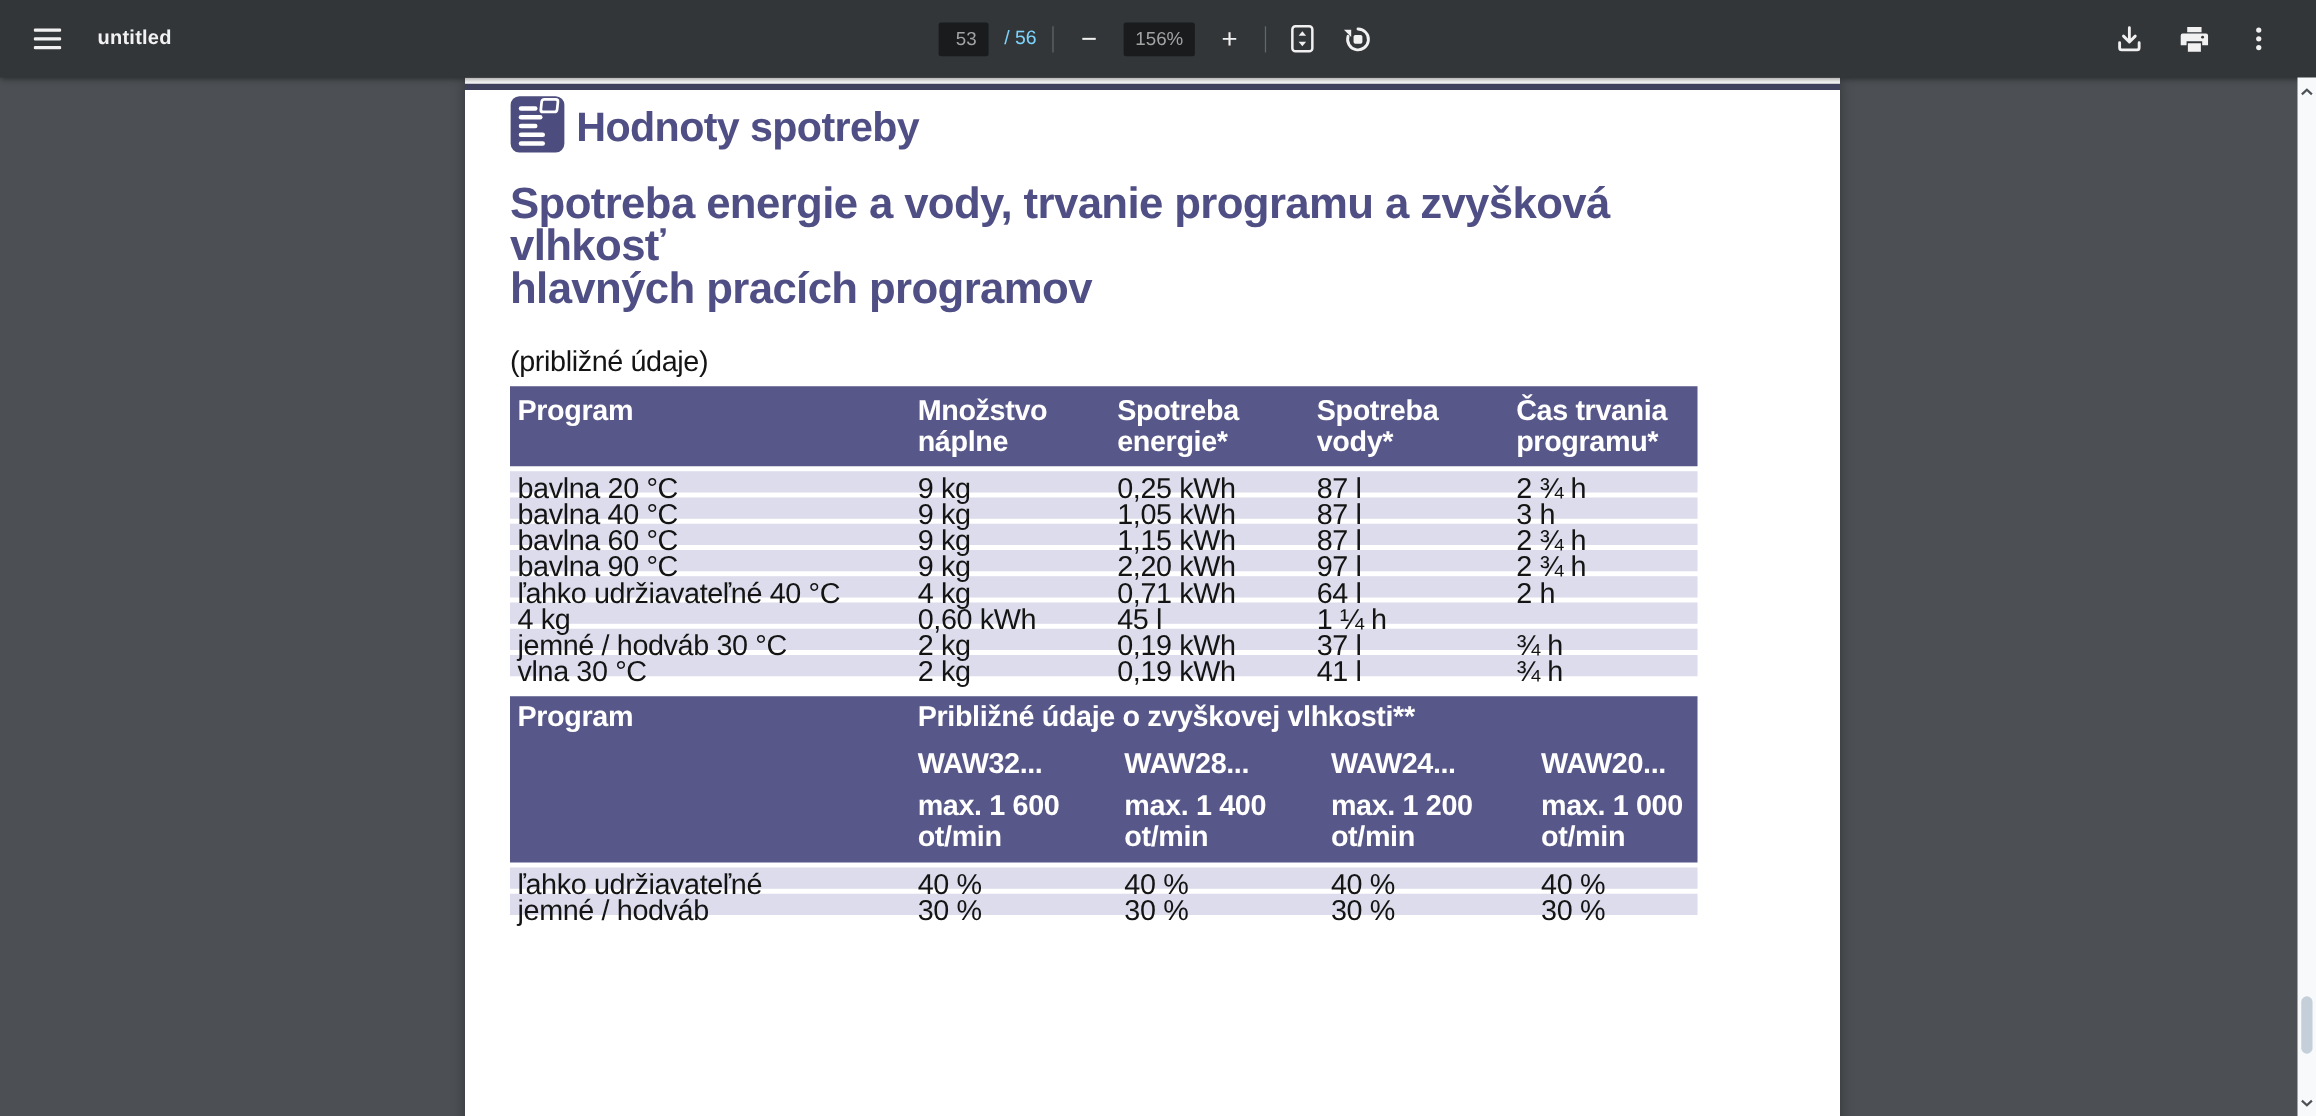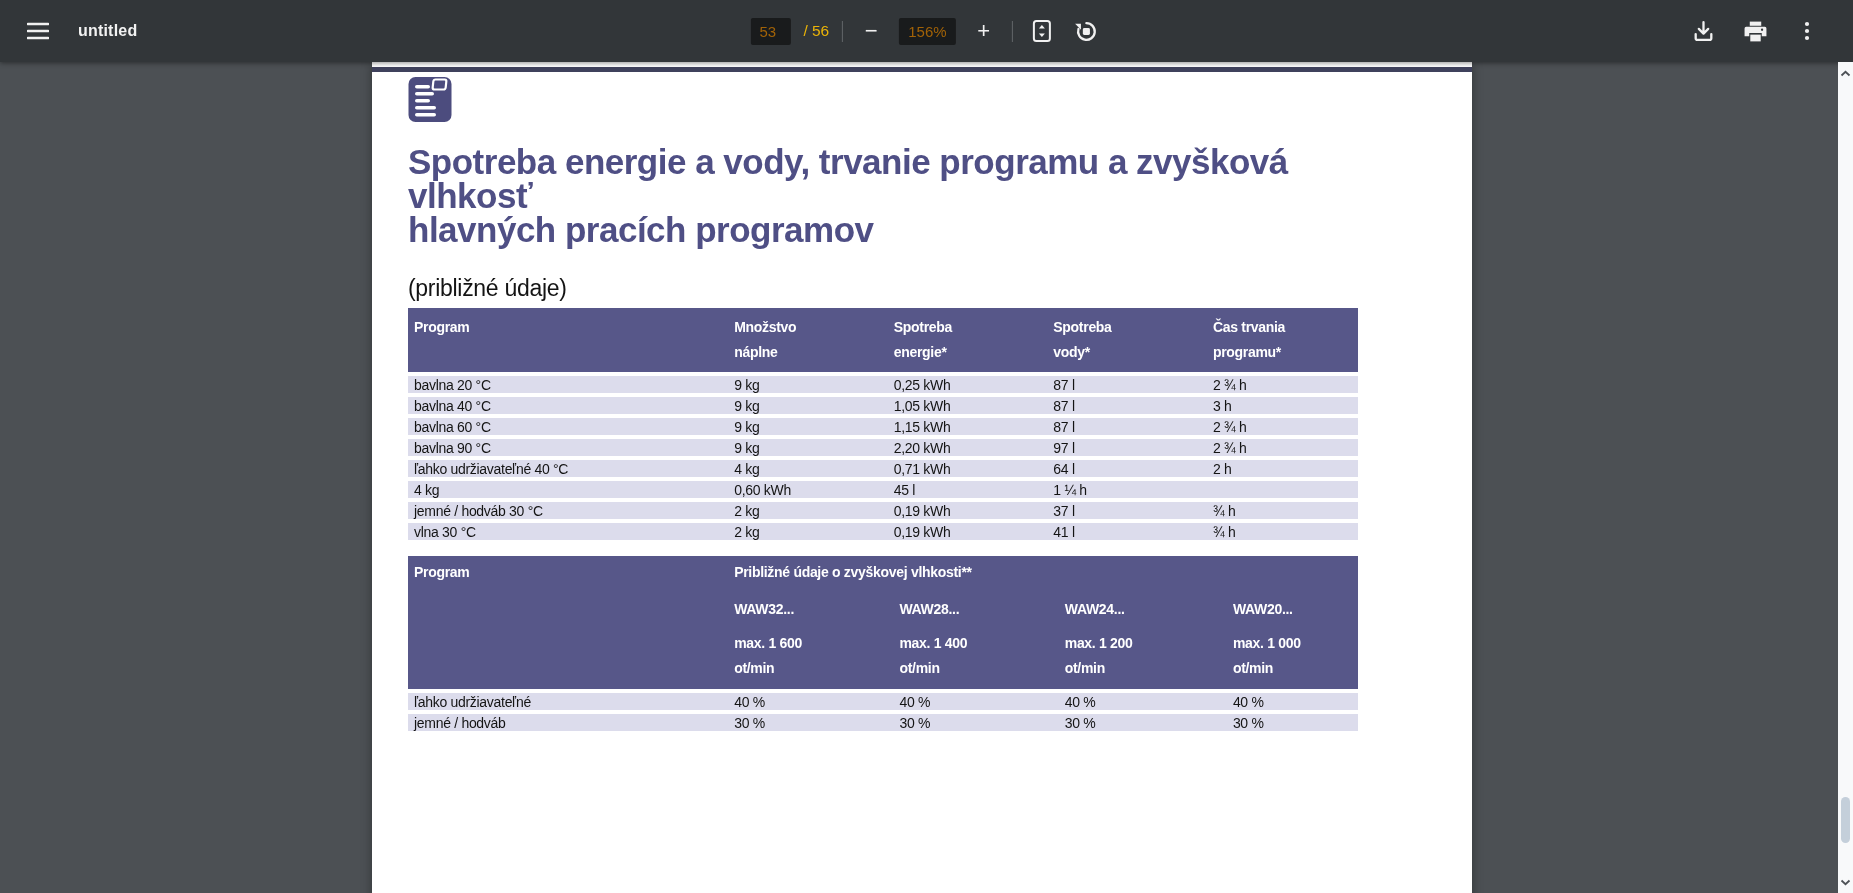--- a/index.html
+++ b/index.html
@@ -21,40 +21,40 @@
   .toolbar{position:absolute;top:0;left:0;width:100%;height:62px;background:var(--toolbar-bg);
     display:flex;align-items:center;z-index:30;box-shadow:0 1px 5px rgba(0,0,0,.45);}
   .tb-left{display:flex;align-items:center;gap:24px;margin-left:22px;}
   .doc-title{color:#f2f2f2;font-size:16px;font-weight:600;letter-spacing:.2px;}
   .tb-center{position:absolute;left:50%;transform:translateX(-50%);display:flex;align-items:center;gap:13px;}
   .tb-right{margin-left:auto;display:flex;align-items:center;gap:20px;margin-right:30px;}
   .icon-btn{background:transparent;border:none;display:flex;align-items:center;justify-content:center;
     width:32px;height:32px;cursor:pointer;}
   .glyph-btn{background:transparent;border:none;color:var(--icon-color);font-size:22px;line-height:1;
     width:30px;height:30px;cursor:pointer;font-family:"Liberation Sans",sans-serif;}
-  .num-box{background:var(--toolbar-box-bg);color:#a16207;font-size:15px;border-radius:2px;
-    padding:5px 9px;min-width:40px;text-align:left;}
-  .page-total{color:#eab308;font-size:15.5px;}
+  .num-box{background:var(--toolbar-box-bg);color:#a3a3a3;font-size:15px;border-radius:2px;
+    padding:5px 9px;min-width:40px;text-align:right;}
+  .page-total{color:#7dd3fc;font-size:15.5px;}
   .sep{width:1px;height:21px;background:#63666a;}
 
   
   .viewer{position:absolute;top:62px;left:0;right:15px;bottom:0;background:var(--viewer-bg);overflow:hidden;}
   .page{position:absolute;left:372px;top:0;width:1100px;height:1500px;background:var(--page-bg);
     box-shadow:0 2px 10px rgba(0,0,0,.35);}
   .top-rule{margin-top:5px;height:5px;width:100%;background:var(--rule-color);}
   .content{width:950px;margin-left:36px;color:#141414;}
 
   .heading-row{display:flex;align-items:center;margin-top:3px;}
   .doc-icon{flex:0 0 auto;}
   h1{color:var(--heading-color);font-size:33px;font-weight:bold;letter-spacing:-.5px;margin-left:8px;}
   h2{color:var(--heading-color);font-size:35px;font-weight:bold;letter-spacing:-.5px;line-height:34px;
     margin-top:18px;white-space:pre-line;}
   .note{margin-top:28px;font-size:23px;letter-spacing:-.3px;}
 
-  .table{margin-top:6px;font-size:14px;letter-spacing:-.3px;}
+  .table{margin-top:6px;font-size:23px;letter-spacing:-.3px;}
   .t2{margin-top:16px;}
   .thead{background:var(--table-header-bg);color:#fff;font-weight:bold;}
   .t1 .thead{display:grid;grid-template-columns:33.7% 16.8% 16.8% 16.8% 1fr;padding:7px 0;}
   .th{white-space:pre-line;line-height:25px;padding-left:6px;}
   .t-row{display:grid;background:var(--table-row-bg);height:17px;margin-top:4px;align-items:center;white-space:nowrap;}
   .t1-cols{grid-template-columns:33.7% 16.8% 16.8% 16.8% 1fr;}
   .t2-cols{grid-template-columns:33.7% 17.4% 17.4% 17.7% 1fr;}
   .td{padding-left:6px;}
   .t2 .thead{padding:4px 0 8px;}
   .t2h-row1{display:grid;grid-template-columns:33.7% 1fr;}
@@ -142,20 +142,21 @@
             <svg width="45" height="48" viewBox="0 0 45 48">
               <rect x="0.5" y="2" width="43" height="45" rx="7" fill="#4c4c7e"></rect>
               <rect x="7" y="10" width="15" height="3.6" rx="1.8" fill="#fff"></rect>
               <rect x="7" y="17" width="19" height="3.6" rx="1.8" fill="#fff"></rect>
               <rect x="7" y="24" width="15" height="3.6" rx="1.8" fill="#fff"></rect>
               <rect x="7" y="31" width="21" height="3.6" rx="1.8" fill="#fff"></rect>
               <rect x="7" y="38" width="21" height="3.6" rx="1.8" fill="#fff"></rect>
               <rect x="26" y="4.5" width="13" height="10" rx="2" fill="#4c4c7e" stroke="#fff" stroke-width="2.2" transform="skewX(-6)"></rect>
             </svg>
           </span>
+          <h1>Hodnoty spotreby</h1>
         </div>
 
         <h2>Spotreba energie a vody, trvanie programu a zvyšková vlhkosť
 hlavných pracích programov</h2>
         <p class="note">(približné údaje)</p>
 
         <div class="table t1">
           <div class="thead t1-cols">
             <div class="th">Program</div>
             <div class="th">Množstvo

